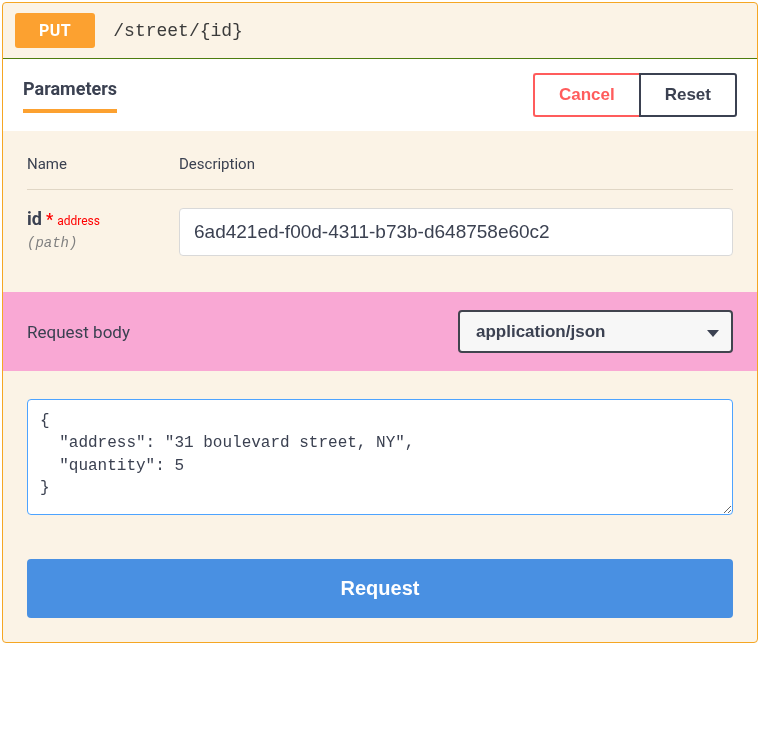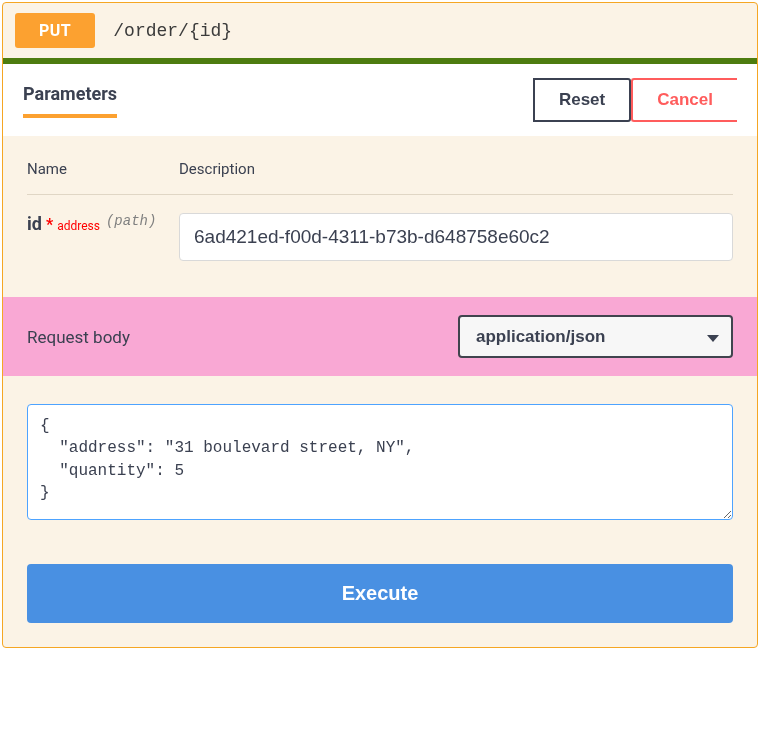--- a/index.html
+++ b/index.html
@@ -41,21 +41,21 @@
       font-family: "Courier New", monospace;
       font-size: 18px;
       color: #3b3b3b;
     }
     .section-bar {
       background: #fff;
       padding: 14px 20px;
       display: flex;
       align-items: center;
       justify-content: space-between;
-      border-top: 6px solid #4d7c0f;
+      border-top: 1px solid #4d7c0f;
     }
     .tab-area {
       display: flex;
       flex-direction: column;
     }
     .tab-label {
       font-size: 18px;
       font-weight: 700;
       color: #3b4151;
       padding-bottom: 10px;
@@ -99,21 +99,21 @@
       width: 152px;
     }
     .param-row {
       display: flex;
       align-items: flex-start;
       padding-bottom: 24px;
     }
     .param-meta {
       width: 152px;
       display: flex;
-      flex-direction: row;
+      flex-direction: column;
       gap: 6px;
     }
     .param-name-line {
       display: flex;
       align-items: baseline;
       gap: 4px;
     }
     .param-name {
       font-size: 18px;
       font-weight: 700;
@@ -219,30 +219,30 @@
       border-radius: 4px;
       cursor: pointer;
     }
   </style>
 </head>
 <body>
 
 <div class="panel">
   <div class="header">
     <span class="method-badge">PUT</span>
-    <span class="path">/order/{id}</span>
+    <span class="path">/street/{id}</span>
   </div>
 
   <div class="section-bar">
     <div class="tab-area">
       <span class="tab-label">Parameters</span>
     </div>
     <div class="btn-group">
+      <button class="btn btn-cancel">Cancel</button>
       <button class="btn btn-reset">Reset</button>
-      <button class="btn btn-cancel">Cancel</button>
     </div>
   </div>
 
   <div class="params-section">
     <div class="params-header">
       <div class="col-name">Name</div>
       <div>Description</div>
     </div>
     <div class="param-row">
       <div class="param-meta">
@@ -267,15 +267,15 @@
   </div>
 
   <div class="body-editor-section">
     <textarea class="body-editor" style="">{
   "address": "31 boulevard street, NY",
   "quantity": 5
 }</textarea>
   </div>
 
   <div class="execute-section">
-    <button class="execute-btn">Execute</button>
+    <button class="execute-btn">Request</button>
   </div>
 </div>
 
 </body></html>

